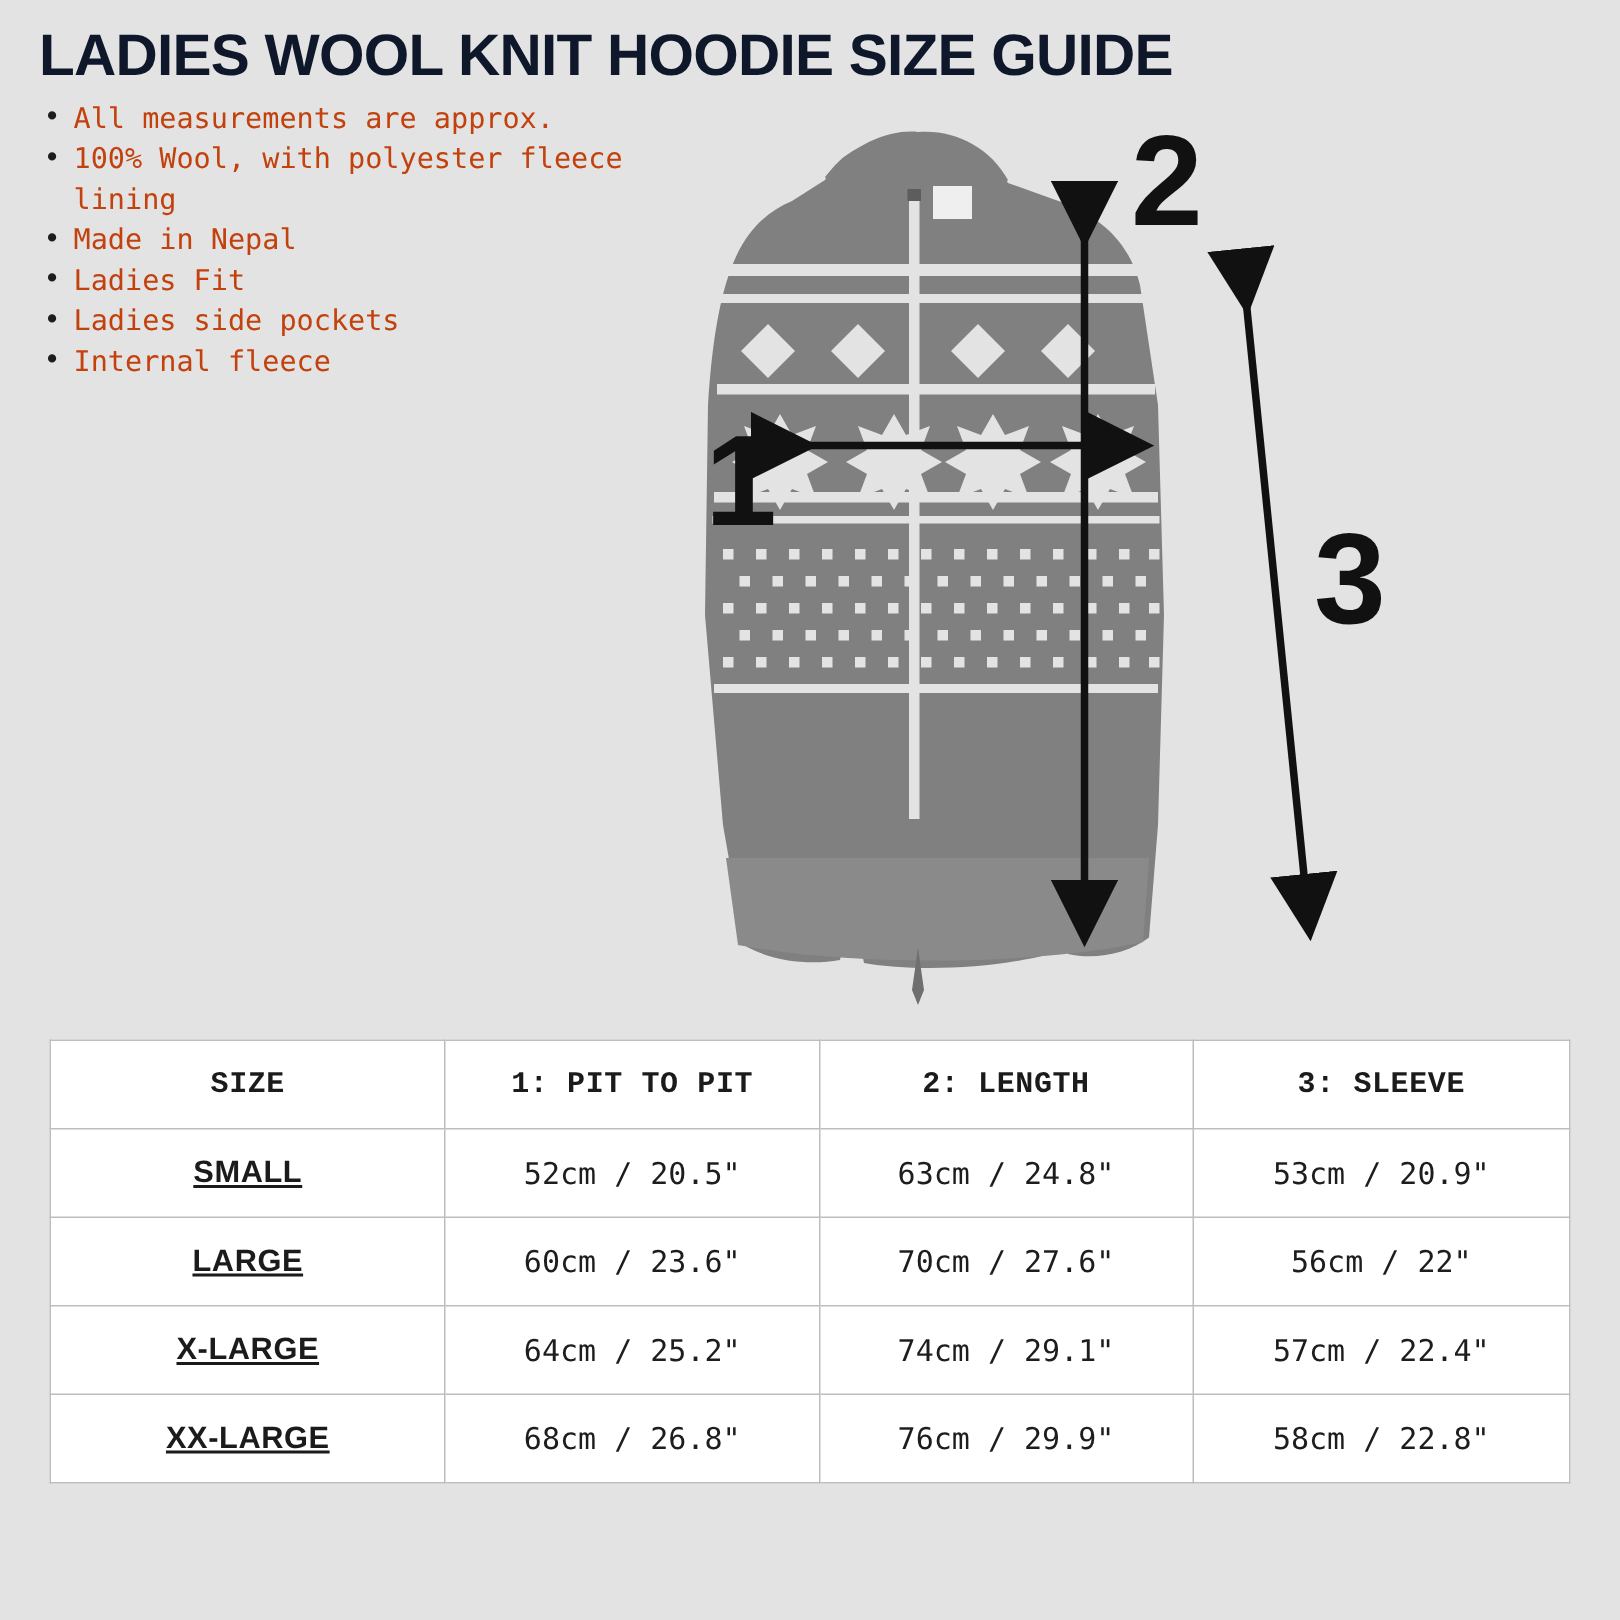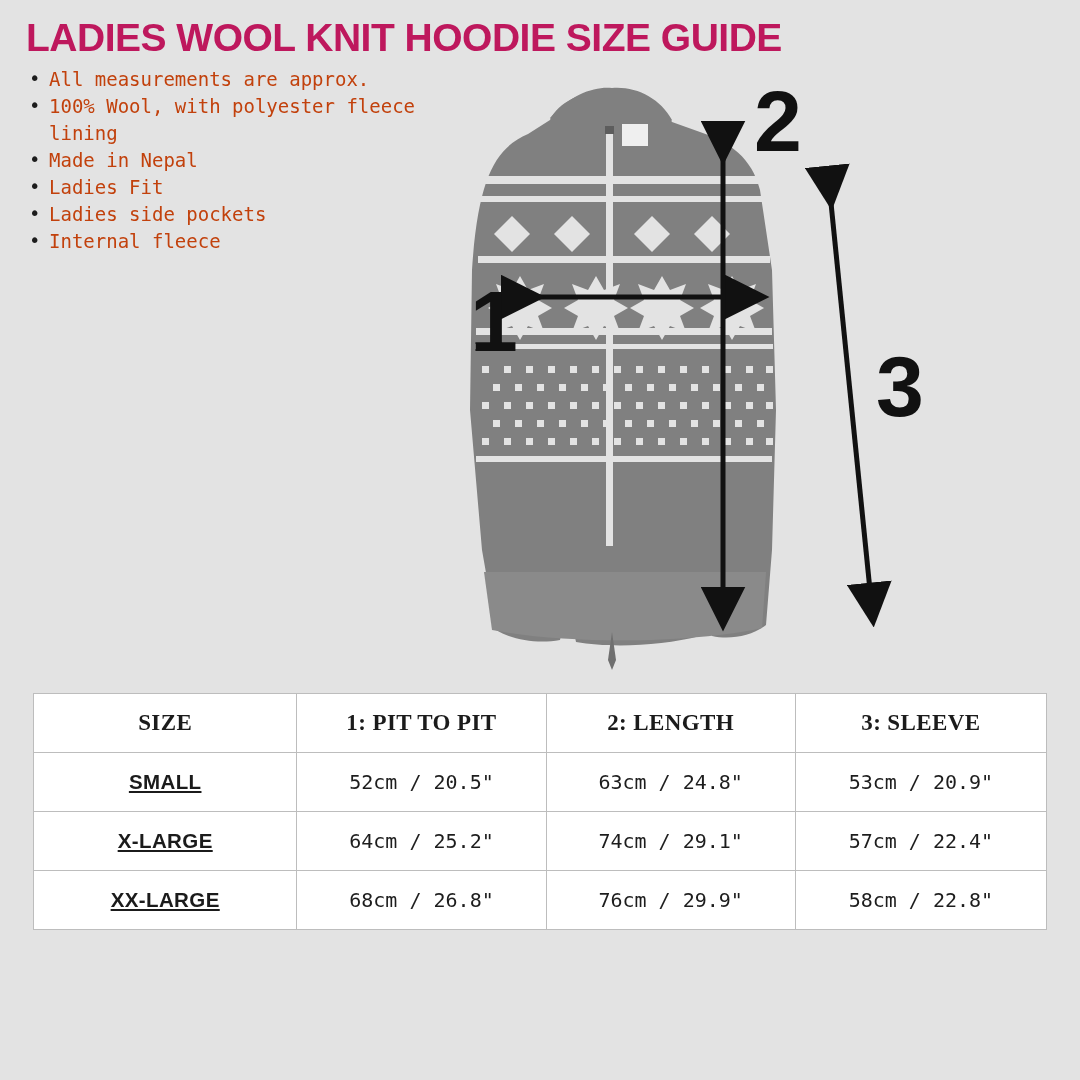--- a/index.html
+++ b/index.html
@@ -17,21 +17,21 @@
   }
 
   
   .title {
     position: absolute;
     left: 26px; top: 16px;
     font-family: "Liberation Sans", sans-serif;
     font-weight: bold;
     font-size: 39px;
     letter-spacing: -0.5px;
-    color: #be185d;
+    color: #0f172a;
     white-space: nowrap;
   }
 
   
   .bullets {
     position: absolute;
     left: 26px; top: 66px;
     width: 430px;
     list-style: none;
     margin: 0; padding: 0;
@@ -86,23 +86,23 @@
     background: #ffffff;
     table-layout: fixed;
   }
   th, td {
     border: 1px solid #bdbdbd;
     text-align: center;
     height: 59px;
     padding: 0 4px;
   }
   thead th {
-    font-family: Liberation Serif, serif;
+    font-family: Liberation Mono, monospace;
     font-weight: bold;
-    font-size: 23px;
+    font-size: 20px;
     letter-spacing: 0.4px;
     color: #1b1b1b;
   }
   td.size-cell {
     font-family: "Liberation Sans", sans-serif;
     font-weight: bold;
     font-size: 20.5px;
     letter-spacing: 0.4px;
     color: #1b1b1b;
     text-decoration: underline;
@@ -299,20 +299,26 @@
         </tr>
       </thead>
       <tbody>
         <tr>
           <td class="size-cell">SMALL</td>
           <td class="val-cell">52cm / 20.5"</td>
           <td class="val-cell">63cm / 24.8"</td>
           <td class="val-cell">53cm / 20.9"</td>
         </tr>
         <tr>
+          <td class="size-cell">LARGE</td>
+          <td class="val-cell">60cm / 23.6"</td>
+          <td class="val-cell">70cm / 27.6"</td>
+          <td class="val-cell">56cm / 22"</td>
+        </tr>
+        <tr>
           <td class="size-cell">X-LARGE</td>
           <td class="val-cell">64cm / 25.2"</td>
           <td class="val-cell">74cm / 29.1"</td>
           <td class="val-cell">57cm / 22.4"</td>
         </tr>
         <tr>
           <td class="size-cell">XX-LARGE</td>
           <td class="val-cell">68cm / 26.8"</td>
           <td class="val-cell">76cm / 29.9"</td>
           <td class="val-cell">58cm / 22.8"</td>

